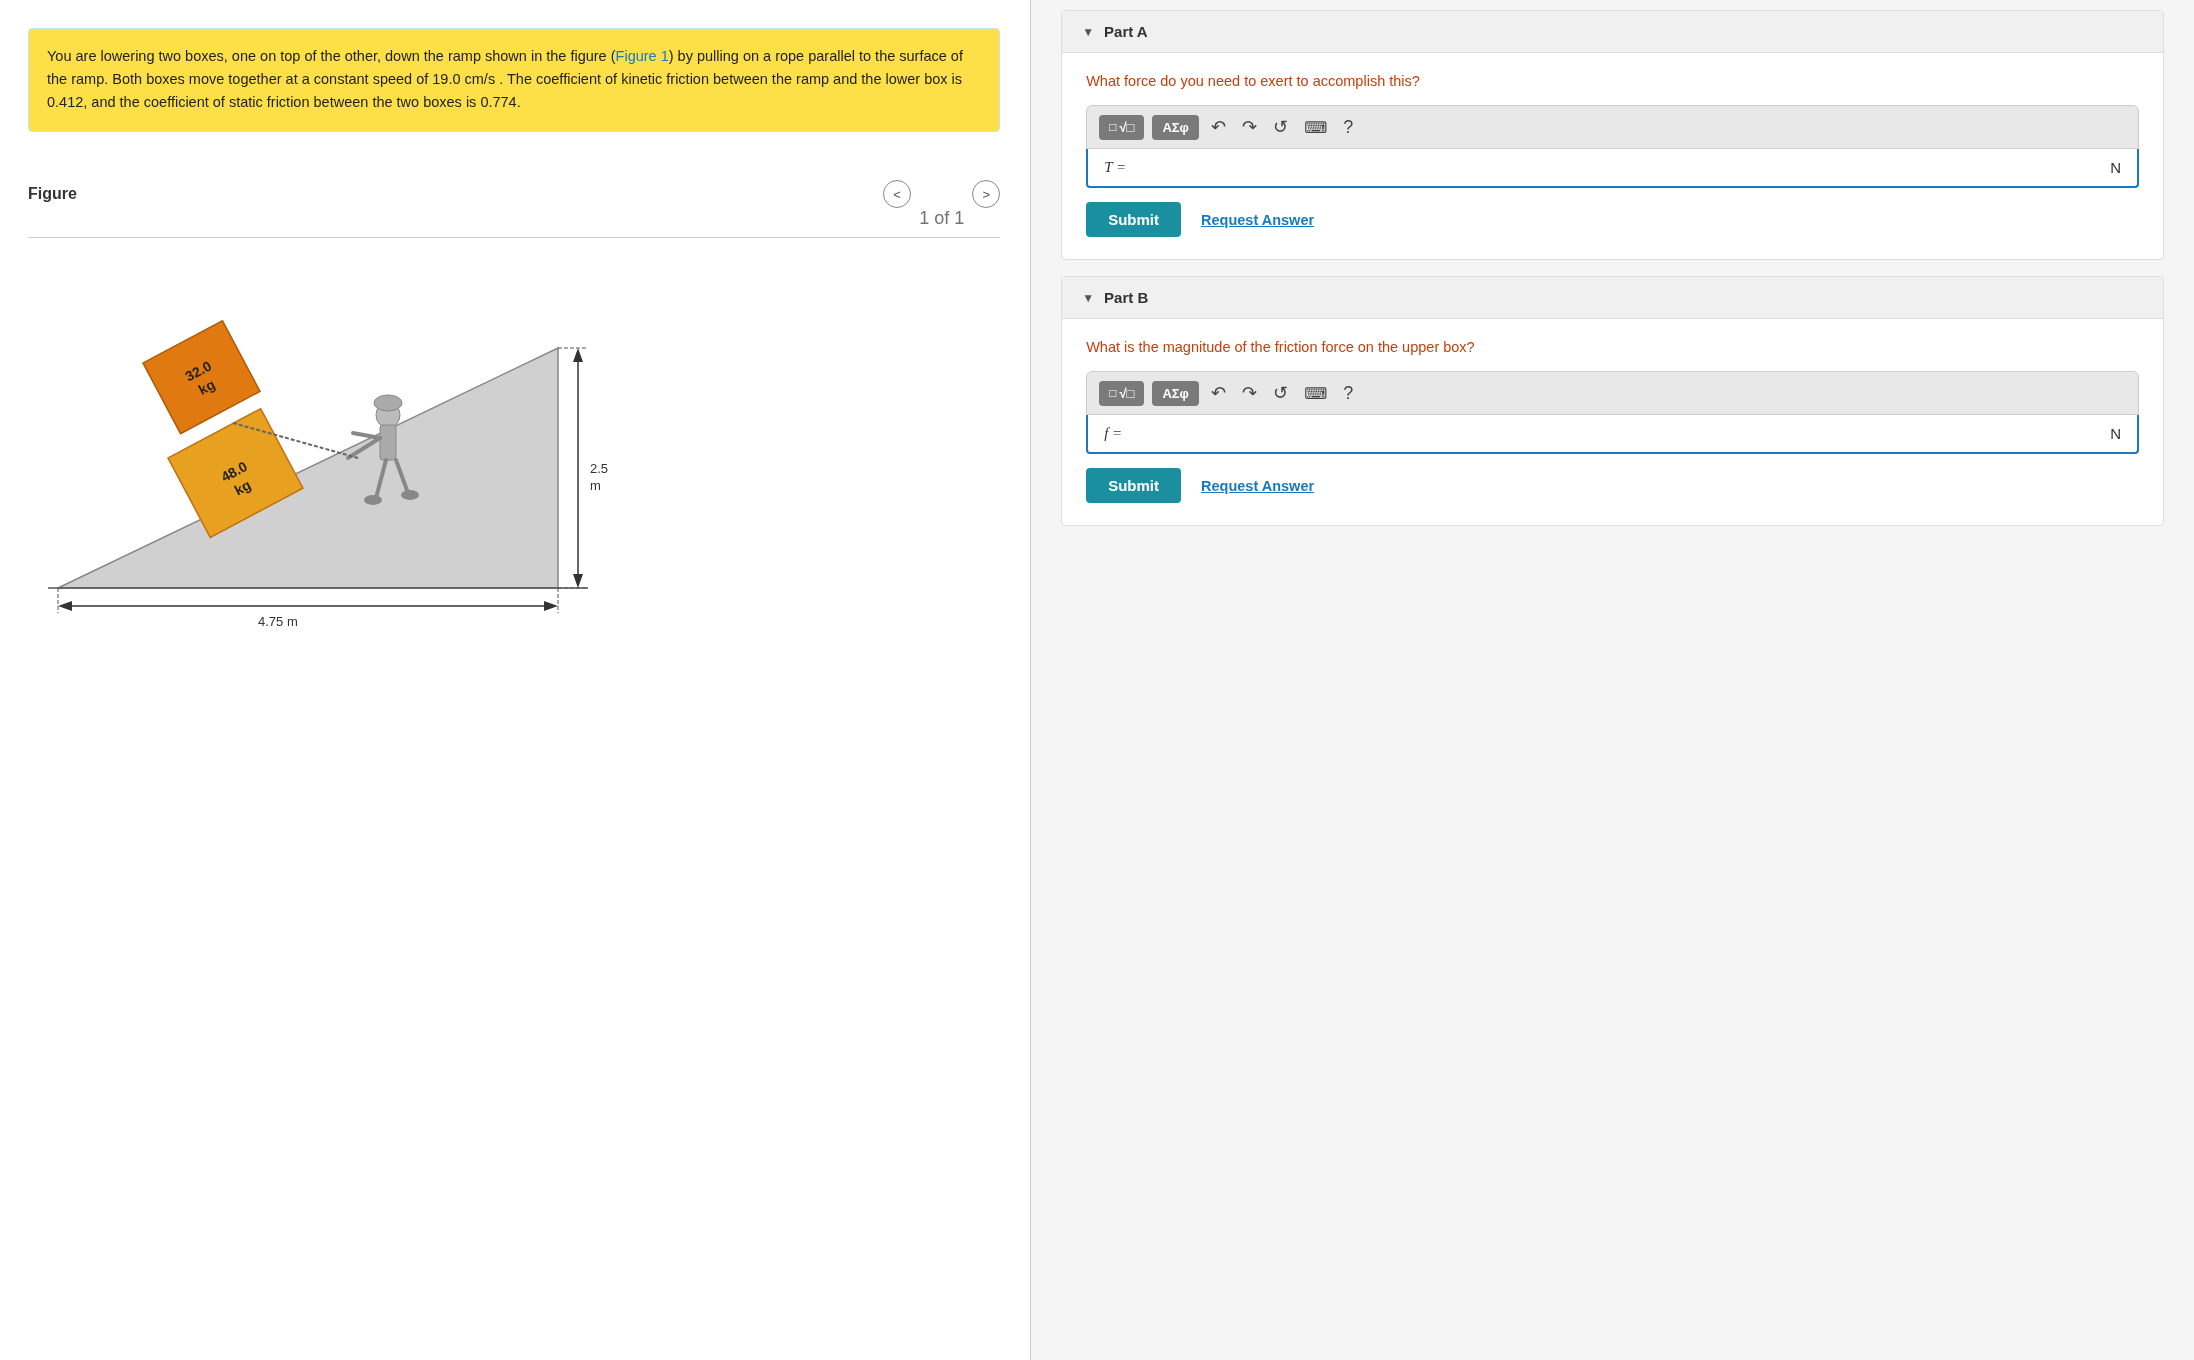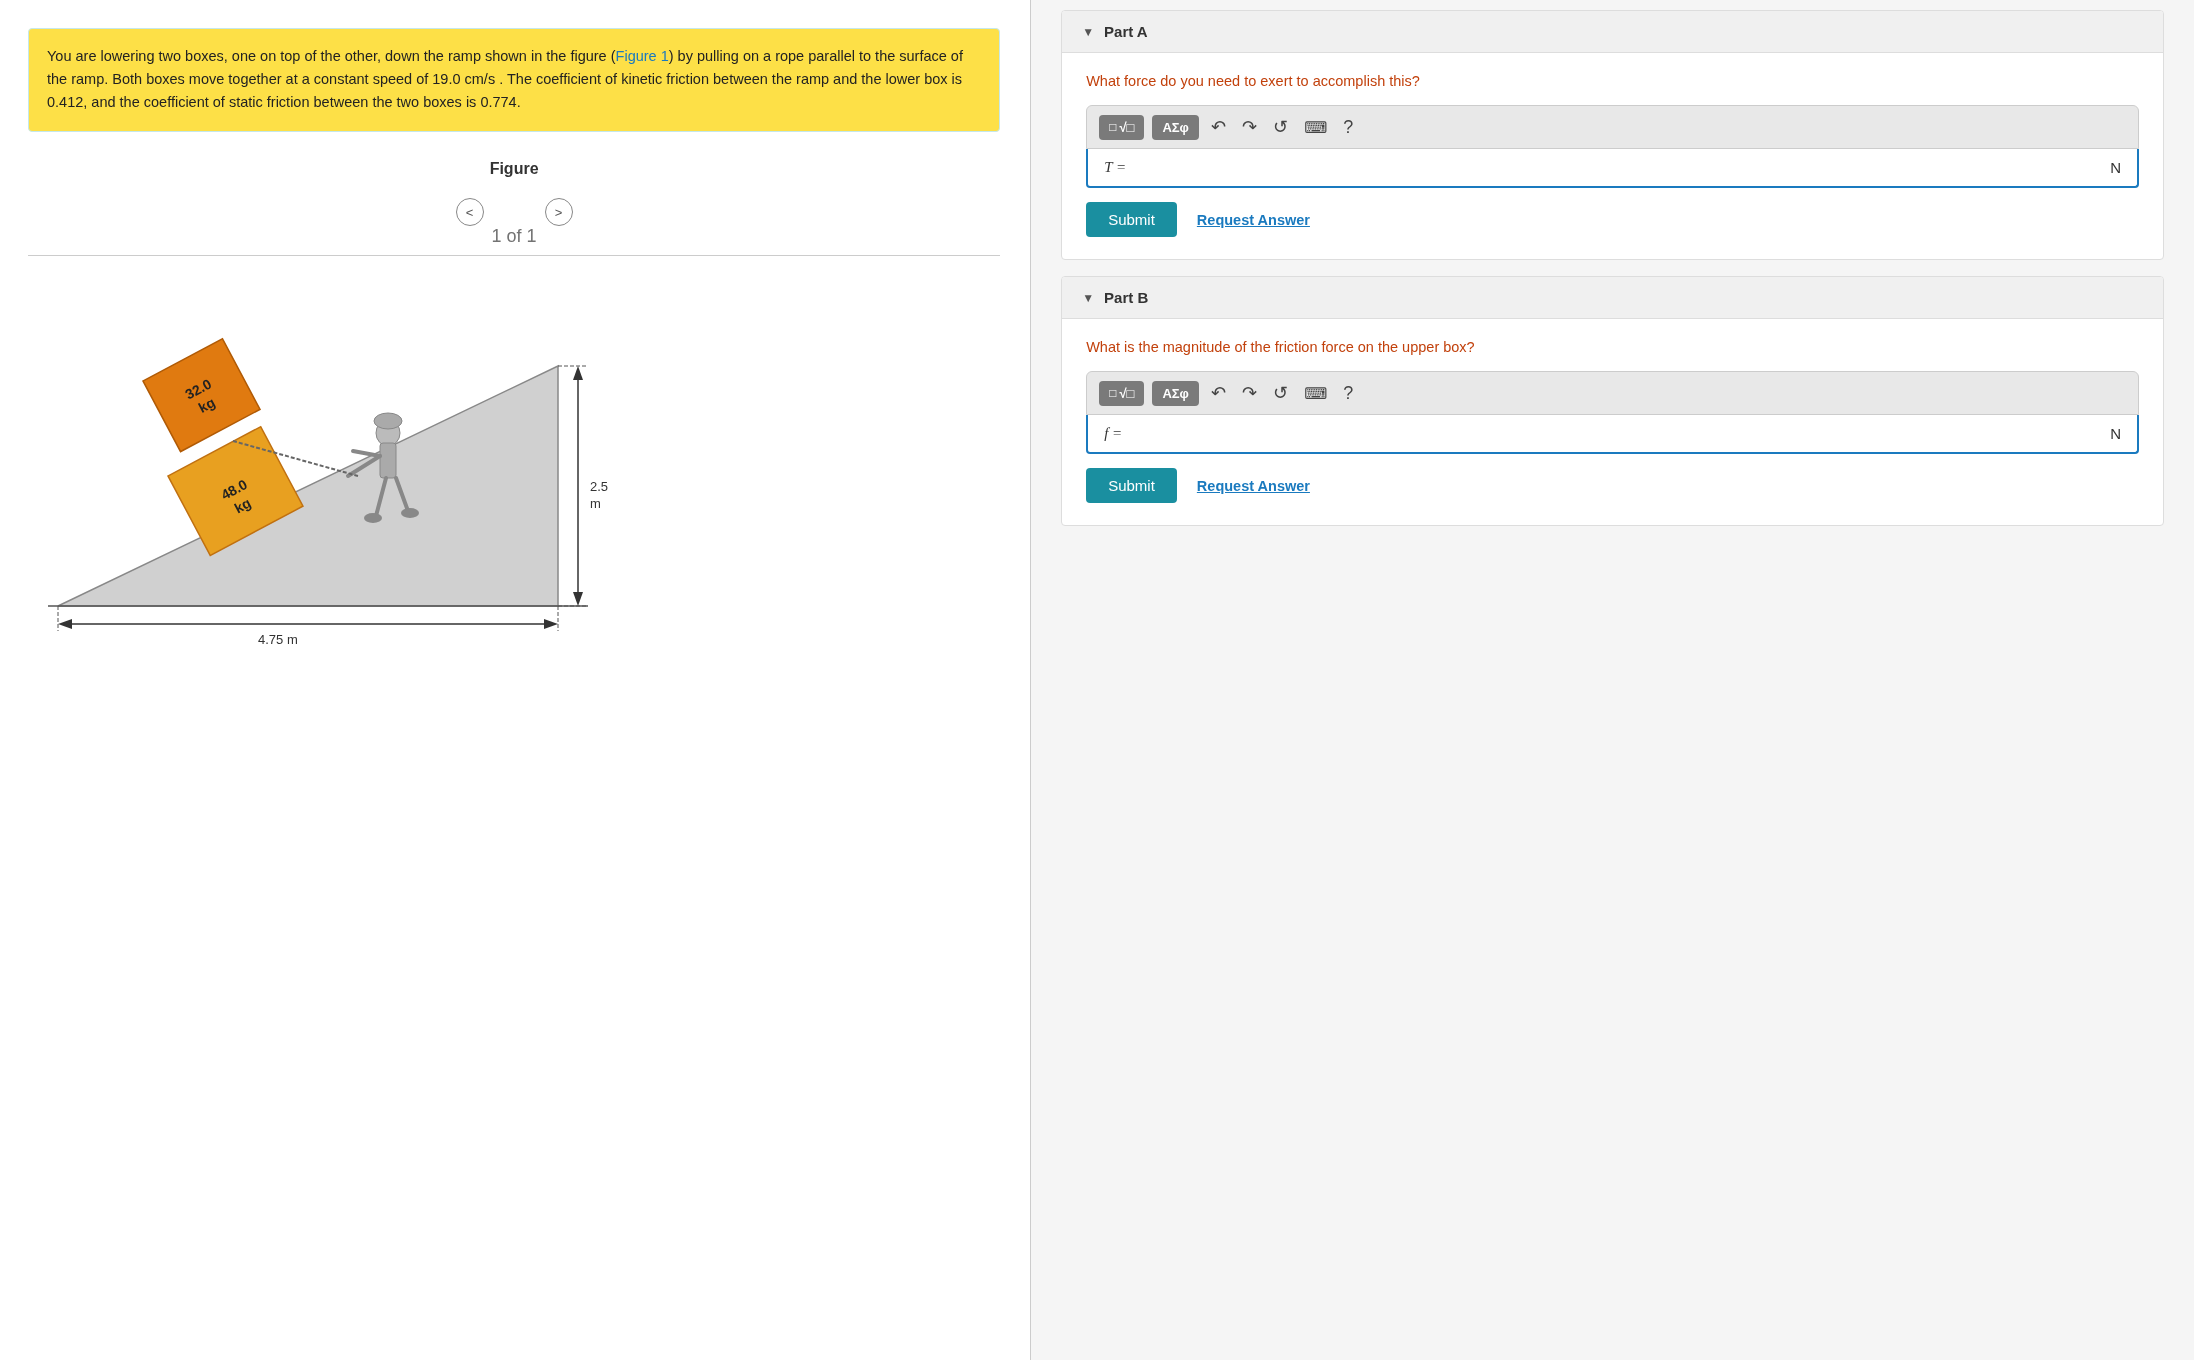--- a/index.html
+++ b/index.html
@@ -39,21 +39,20 @@
 
     
     .figure-header {
       display: flex;
       align-items: center;
       justify-content: space-between;
       margin-top: 28px;
       margin-bottom: 8px;
       padding-bottom: 8px;
       border-bottom: 1px solid #ccc;
-      flex-direction: column;
     }
     .figure-label {
       font-weight: bold;
       font-size: 16px;
     }
     .figure-nav {
       display: flex;
       align-items: center;
       gap: 8px;
     }
@@ -191,21 +190,21 @@
       margin-top: 14px;
     }
     .submit-btn {
       background: #1a8fa0;
       color: #fff;
       border: none;
       border-radius: 4px;
       padding: 9px 22px;
       font-size: 15px;
       cursor: pointer;
-      font-weight: 400;
+      font-weight: 700;
     }
     .request-link {
       color: #1a7abf;
       font-size: 14.5px;
       font-weight: bold;
       text-decoration: underline;
       cursor: pointer;
       border: none;
       background: none;
     }

